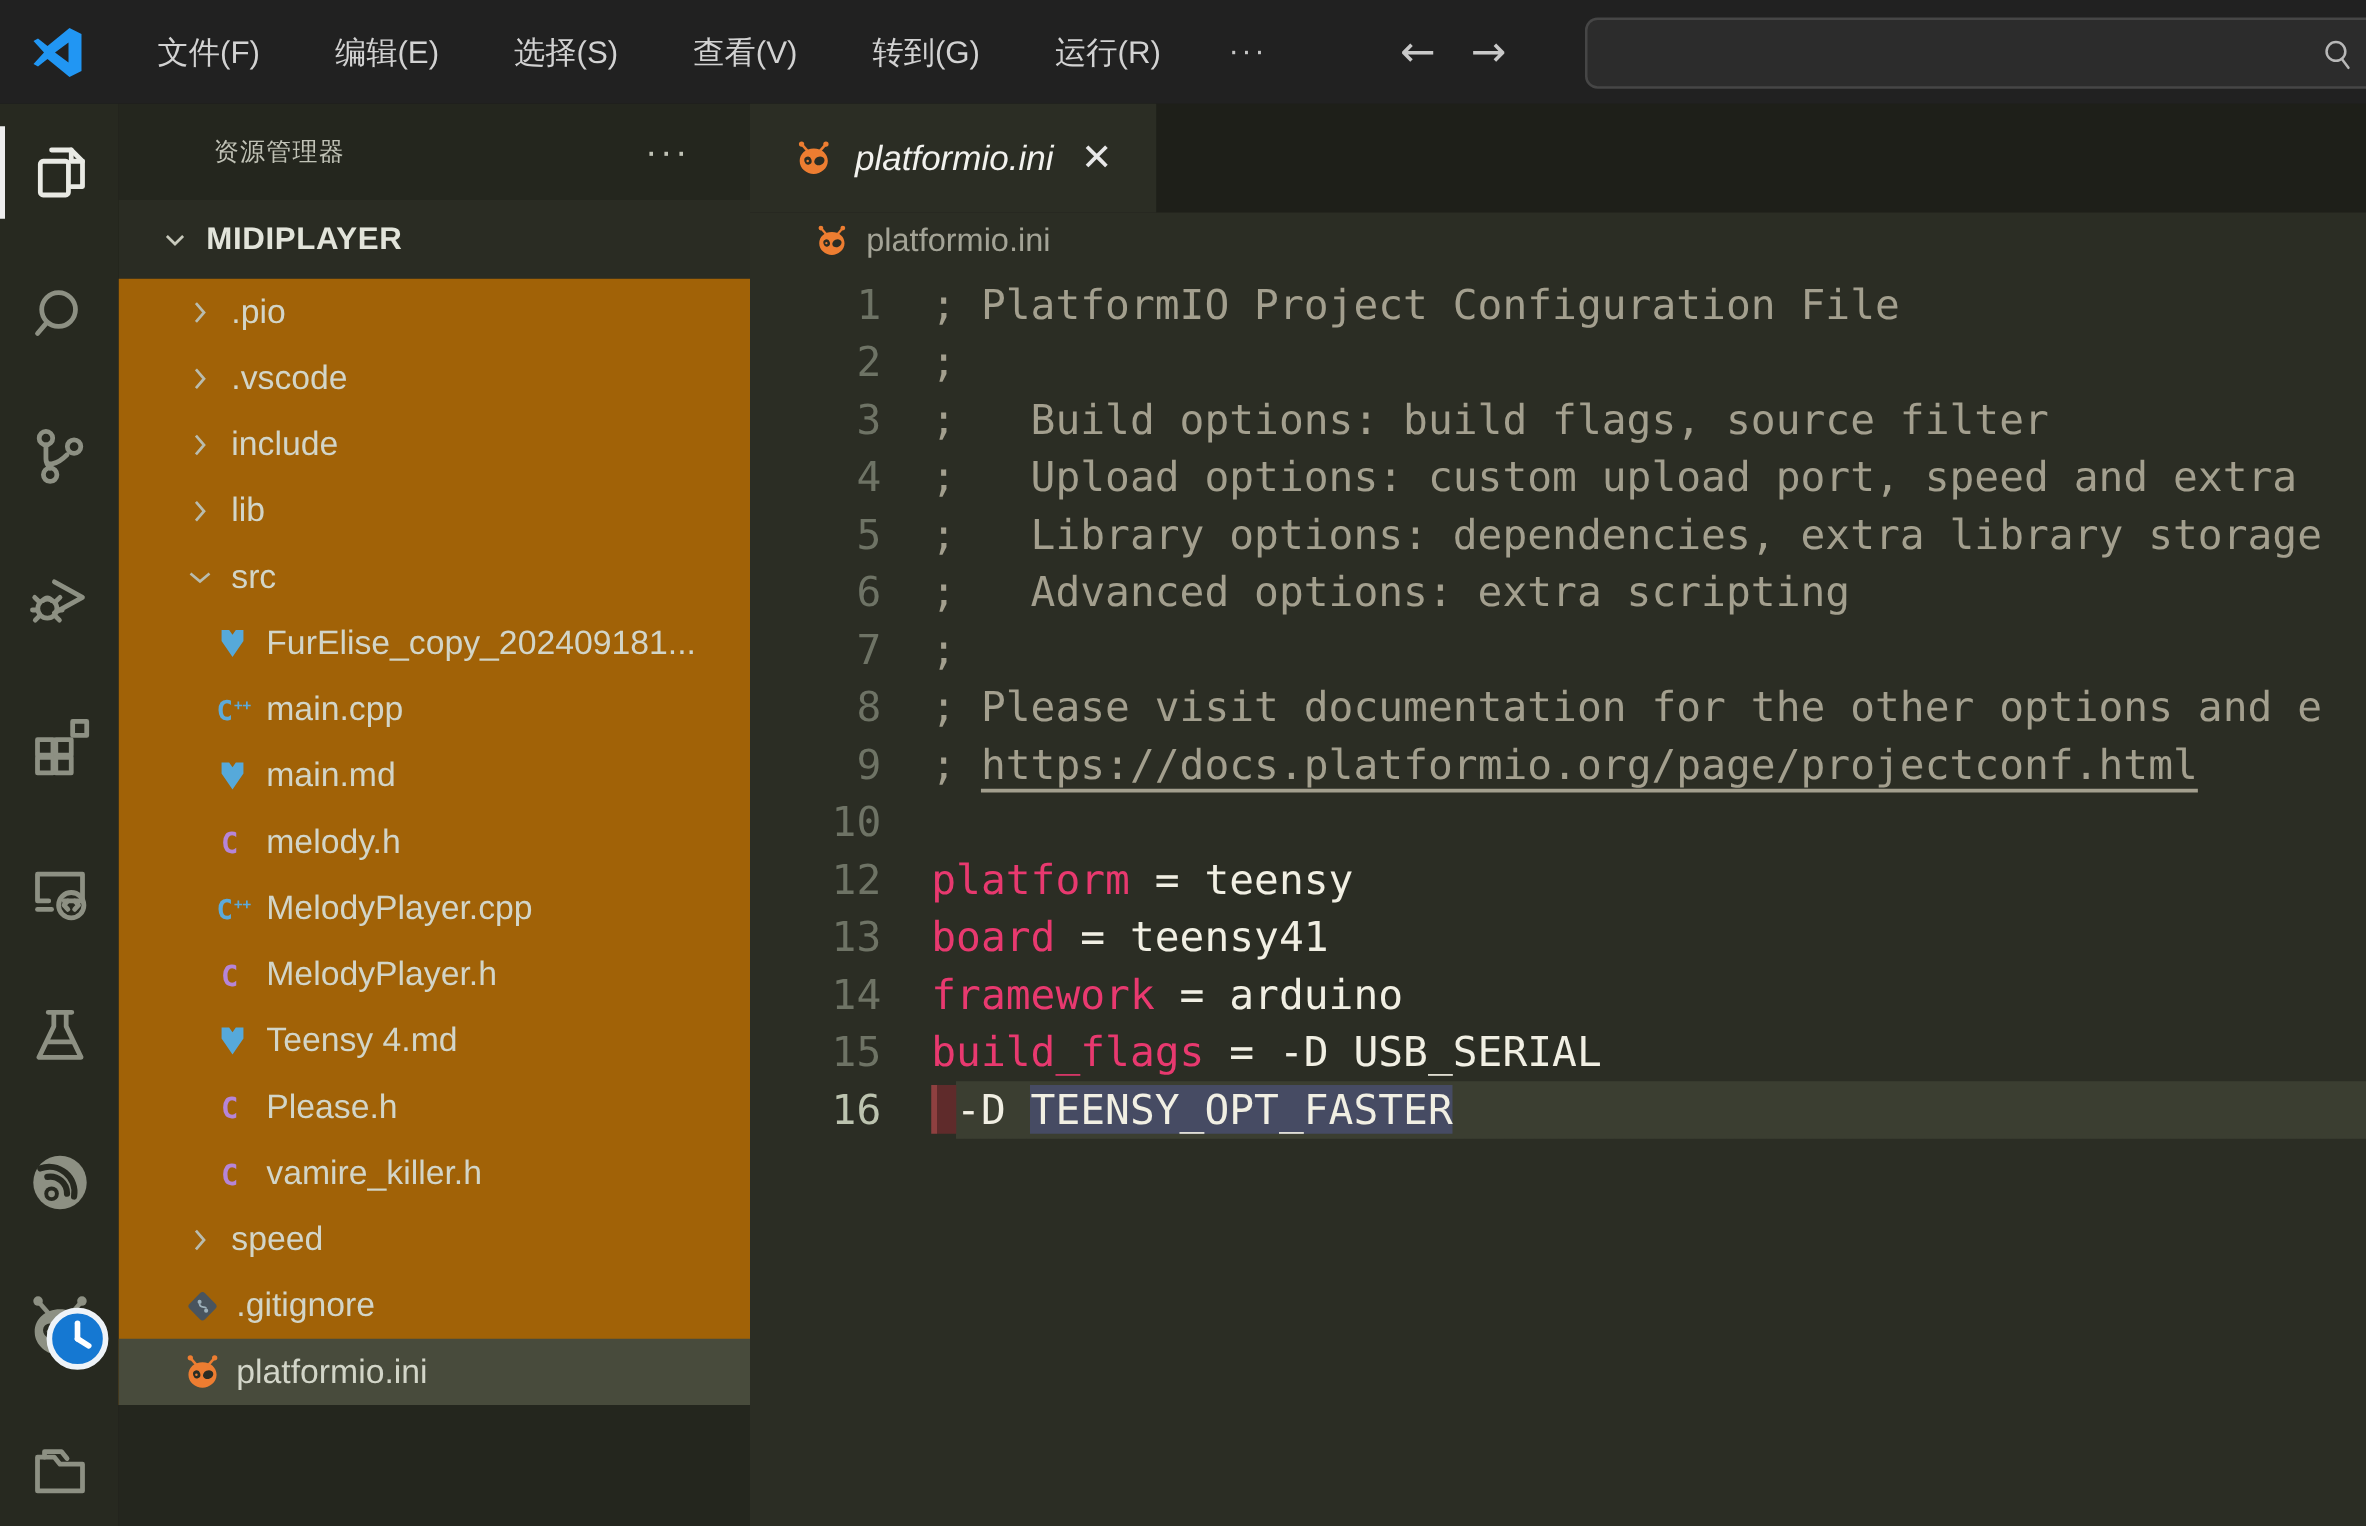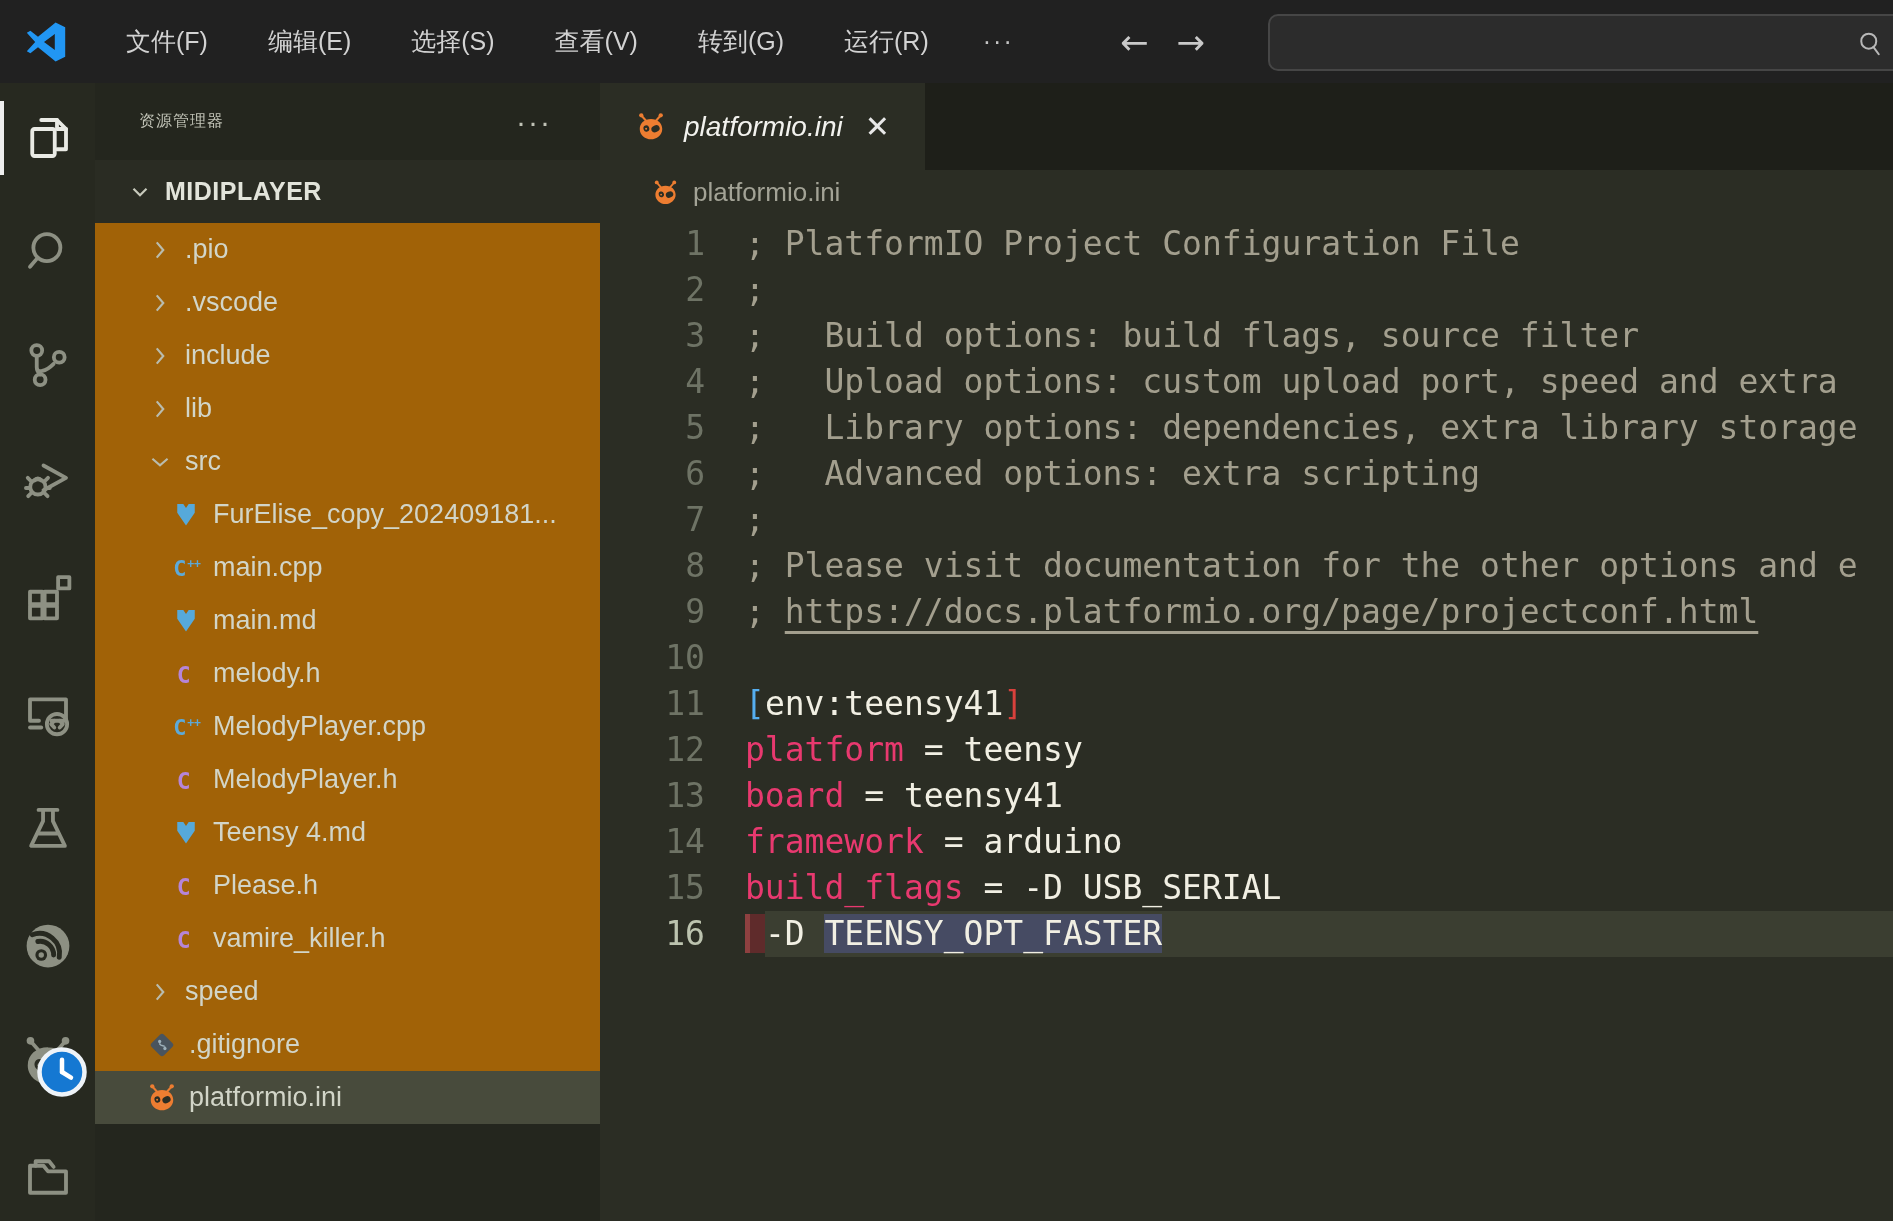--- a/index.html
+++ b/index.html
@@ -23,21 +23,21 @@
   #activitybar{position:absolute;left:0;top:83px;width:95px;bottom:0;background:#272920;}
   .ab-item{position:absolute;left:0;width:95px;height:62px;display:flex;align-items:center;justify-content:center;}
   .ab-item svg{width:54px;height:54px;}
   .ab-stroke{stroke:#8d9083;stroke-width:1.7;fill:none;stroke-linecap:round;stroke-linejoin:round;}
   .ab-item.active .ab-stroke{stroke:#e9eae4;}
   #ab-active-border{position:absolute;left:0;top:18px;width:4px;height:74px;background:#eeeeee;}
   .ab-badge{position:absolute;}
   
   #sidebar{position:absolute;left:95px;top:83px;width:505px;bottom:0;background:#24261e;}
   #sb-header{height:77px;display:flex;align-items:center;}
-  #sb-title{font-size:16px;color:#c0c2b6;margin-left:44px;letter-spacing:1px;}
+  #sb-title{font-size:20px;color:#c0c2b6;margin-left:76px;letter-spacing:1px;}
   #sb-more{margin-left:auto;margin-right:48px;font-size:30px;color:#c0c2b6;letter-spacing:2px;}
   #sb-section{height:63px;background:#2a2c23;display:flex;align-items:center;}
   #sb-section .chev{margin-left:32px;}
   #sb-section-label{font-size:25px;font-weight:700;color:#e2e4da;margin-left:12px;letter-spacing:.5px;}
   #tree{background:#a16207;}
   .tree-row{height:53px;display:flex;align-items:center;position:relative;}
   .tree-row.selected{background:#484b3c;}
   .tree-label{font-size:27px;color:#d2d5c8;margin-left:12px;white-space:nowrap;overflow:hidden;}
   .tree-row .chev{flex:0 0 auto;}
   .d0{padding-left:52px;}
@@ -402,21 +402,20 @@
         <div class="code-row"><span class="ln">1</span><span class="lc"><span class="tk-c">; PlatformIO Project Configuration File</span></span></div>
         <div class="code-row"><span class="ln">2</span><span class="lc"><span class="tk-c">;</span></span></div>
         <div class="code-row"><span class="ln">3</span><span class="lc"><span class="tk-c">;   Build options: build flags, source filter</span></span></div>
         <div class="code-row"><span class="ln">4</span><span class="lc"><span class="tk-c">;   Upload options: custom upload port, speed and extra </span></span></div>
         <div class="code-row"><span class="ln">5</span><span class="lc"><span class="tk-c">;   Library options: dependencies, extra library storage</span></span></div>
         <div class="code-row"><span class="ln">6</span><span class="lc"><span class="tk-c">;   Advanced options: extra scripting</span></span></div>
         <div class="code-row"><span class="ln">7</span><span class="lc"><span class="tk-c">;</span></span></div>
         <div class="code-row"><span class="ln">8</span><span class="lc"><span class="tk-c">; Please visit documentation for the other options and e</span></span></div>
         <div class="code-row"><span class="ln">9</span><span class="lc"><span class="tk-c">; </span><span class="tk-link">https://docs.platformio.org/page/projectconf.html</span></span></div>
         <div class="code-row"><span class="ln">10</span><span class="lc"></span></div>
-        <div class="code-row"><span class="ln">11</span><span class="lc"><span class="tk-bo">[</span><span class="tk-p">env:teensy41</span><span class="tk-bc">]</span></span></div>
         <div class="code-row"><span class="ln">12</span><span class="lc"><span class="tk-k">platform</span><span class="tk-p"> = teensy</span></span></div>
         <div class="code-row"><span class="ln">13</span><span class="lc"><span class="tk-k">board</span><span class="tk-p"> = teensy41</span></span></div>
         <div class="code-row"><span class="ln">14</span><span class="lc"><span class="tk-k">framework</span><span class="tk-p"> = arduino</span></span></div>
         <div class="code-row"><span class="ln">15</span><span class="lc"><span class="tk-k">build_flags</span><span class="tk-p"> = -D USB_SERIAL</span></span></div>
         <div class="code-row current"><span class="ln">16</span><span class="lc"><span class="tk-marker"> </span><span class="tk-p">-D </span><span class="tk-sel">TEENSY_OPT_FASTER</span></span></div>
       </div>
   </div>
 
 </div>
 

